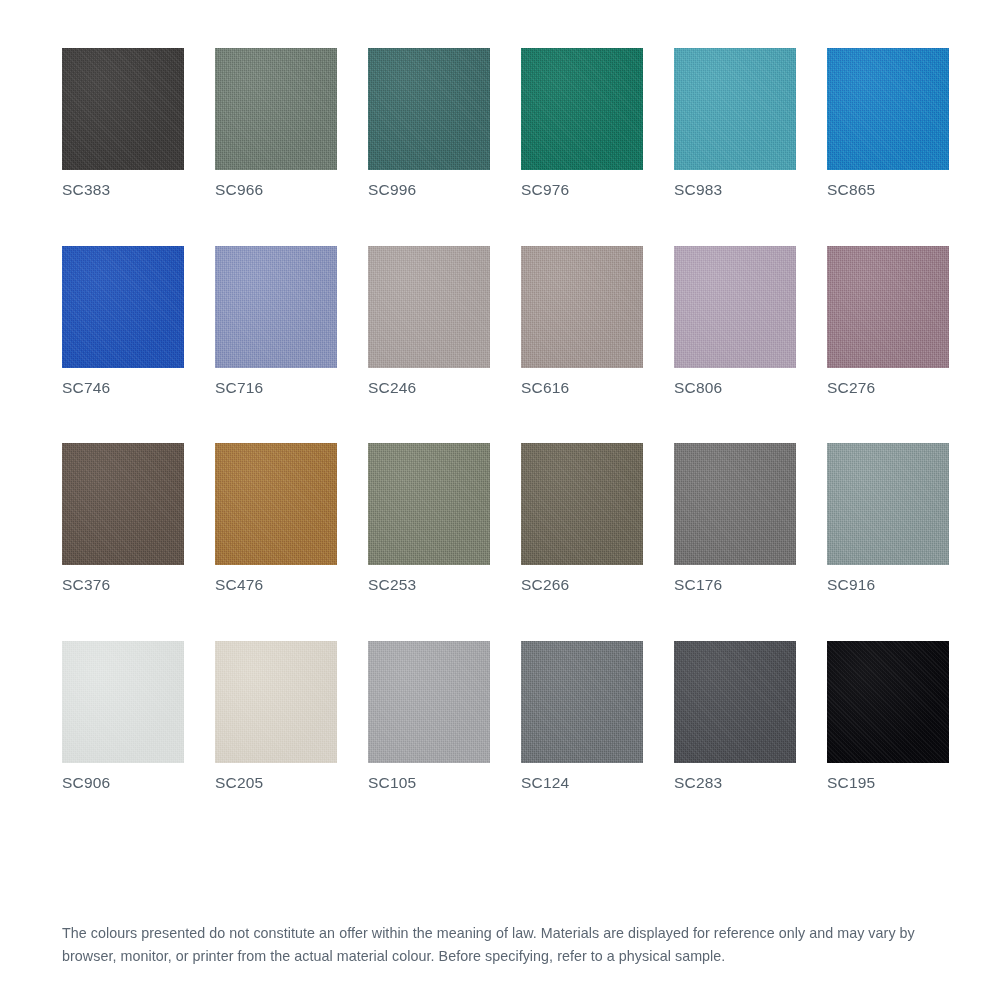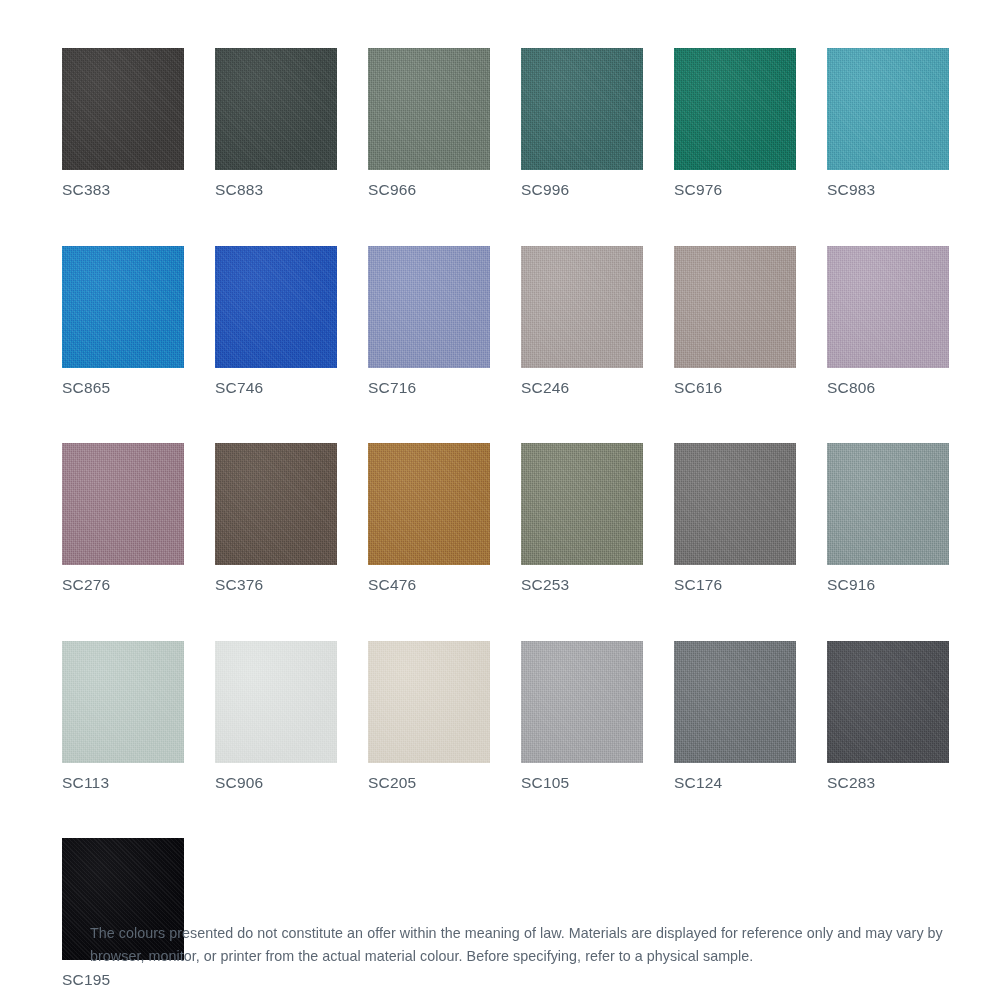--- a/index.html
+++ b/index.html
@@ -89,38 +89,33 @@
 
   .disclaimer {
     position: absolute;
     left: 62px;
     top: 908px;
     width: 892px;
     font-size: 14.3px;
     line-height: 1.62;
     color: #5b6672;
     letter-spacing: 0.05px;
-    margin-left: 28px;
   }
 </style>
 </head>
 <body>
 
 <div class="page">
 
   <div class="swatch-grid">
       <div class="swatch-cell">
         <div class="swatch-chip" style="background-color: rgb(61, 59, 58);"></div>
         <div class="swatch-label">SC383</div>
       </div>
       <div class="swatch-cell">
-        <div class="swatch-chip" style="background-color: rgb(61, 71, 69);"></div>
-        <div class="swatch-label">SC883</div>
-      </div>
-      <div class="swatch-cell">
         <div class="swatch-chip" style="background-color: rgb(111, 124, 114);"></div>
         <div class="swatch-label">SC966</div>
       </div>
       <div class="swatch-cell">
         <div class="swatch-chip" style="background-color: rgb(61, 106, 104);"></div>
         <div class="swatch-label">SC996</div>
       </div>
       <div class="swatch-cell">
         <div class="swatch-chip" style="background-color: rgb(21, 115, 95);"></div>
         <div class="swatch-label">SC976</div>
@@ -163,32 +158,32 @@
       </div>
       <div class="swatch-cell">
         <div class="swatch-chip" style="background-color: rgb(163, 116, 59);"></div>
         <div class="swatch-label">SC476</div>
       </div>
       <div class="swatch-cell">
         <div class="swatch-chip" style="background-color: rgb(125, 130, 113);"></div>
         <div class="swatch-label">SC253</div>
       </div>
       <div class="swatch-cell">
+        <div class="swatch-chip" style="background-color: rgb(109, 103, 88);"></div>
+        <div class="swatch-label">SC266</div>
+      </div>
+      <div class="swatch-cell">
         <div class="swatch-chip" style="background-color: rgb(115, 114, 114);"></div>
         <div class="swatch-label">SC176</div>
       </div>
       <div class="swatch-cell">
         <div class="swatch-chip" style="background-color: rgb(138, 154, 155);"></div>
         <div class="swatch-label">SC916</div>
       </div>
       <div class="swatch-cell">
-        <div class="swatch-chip" style="background-color: rgb(191, 205, 200);"></div>
-        <div class="swatch-label">SC113</div>
-      </div>
-      <div class="swatch-cell">
         <div class="swatch-chip" style="background-color: rgb(224, 228, 226);"></div>
         <div class="swatch-label">SC906</div>
       </div>
       <div class="swatch-cell">
         <div class="swatch-chip" style="background-color: rgb(221, 215, 204);"></div>
         <div class="swatch-label">SC205</div>
       </div>
       <div class="swatch-cell">
         <div class="swatch-chip" style="background-color: rgb(167, 168, 172);"></div>
         <div class="swatch-label">SC105</div>

